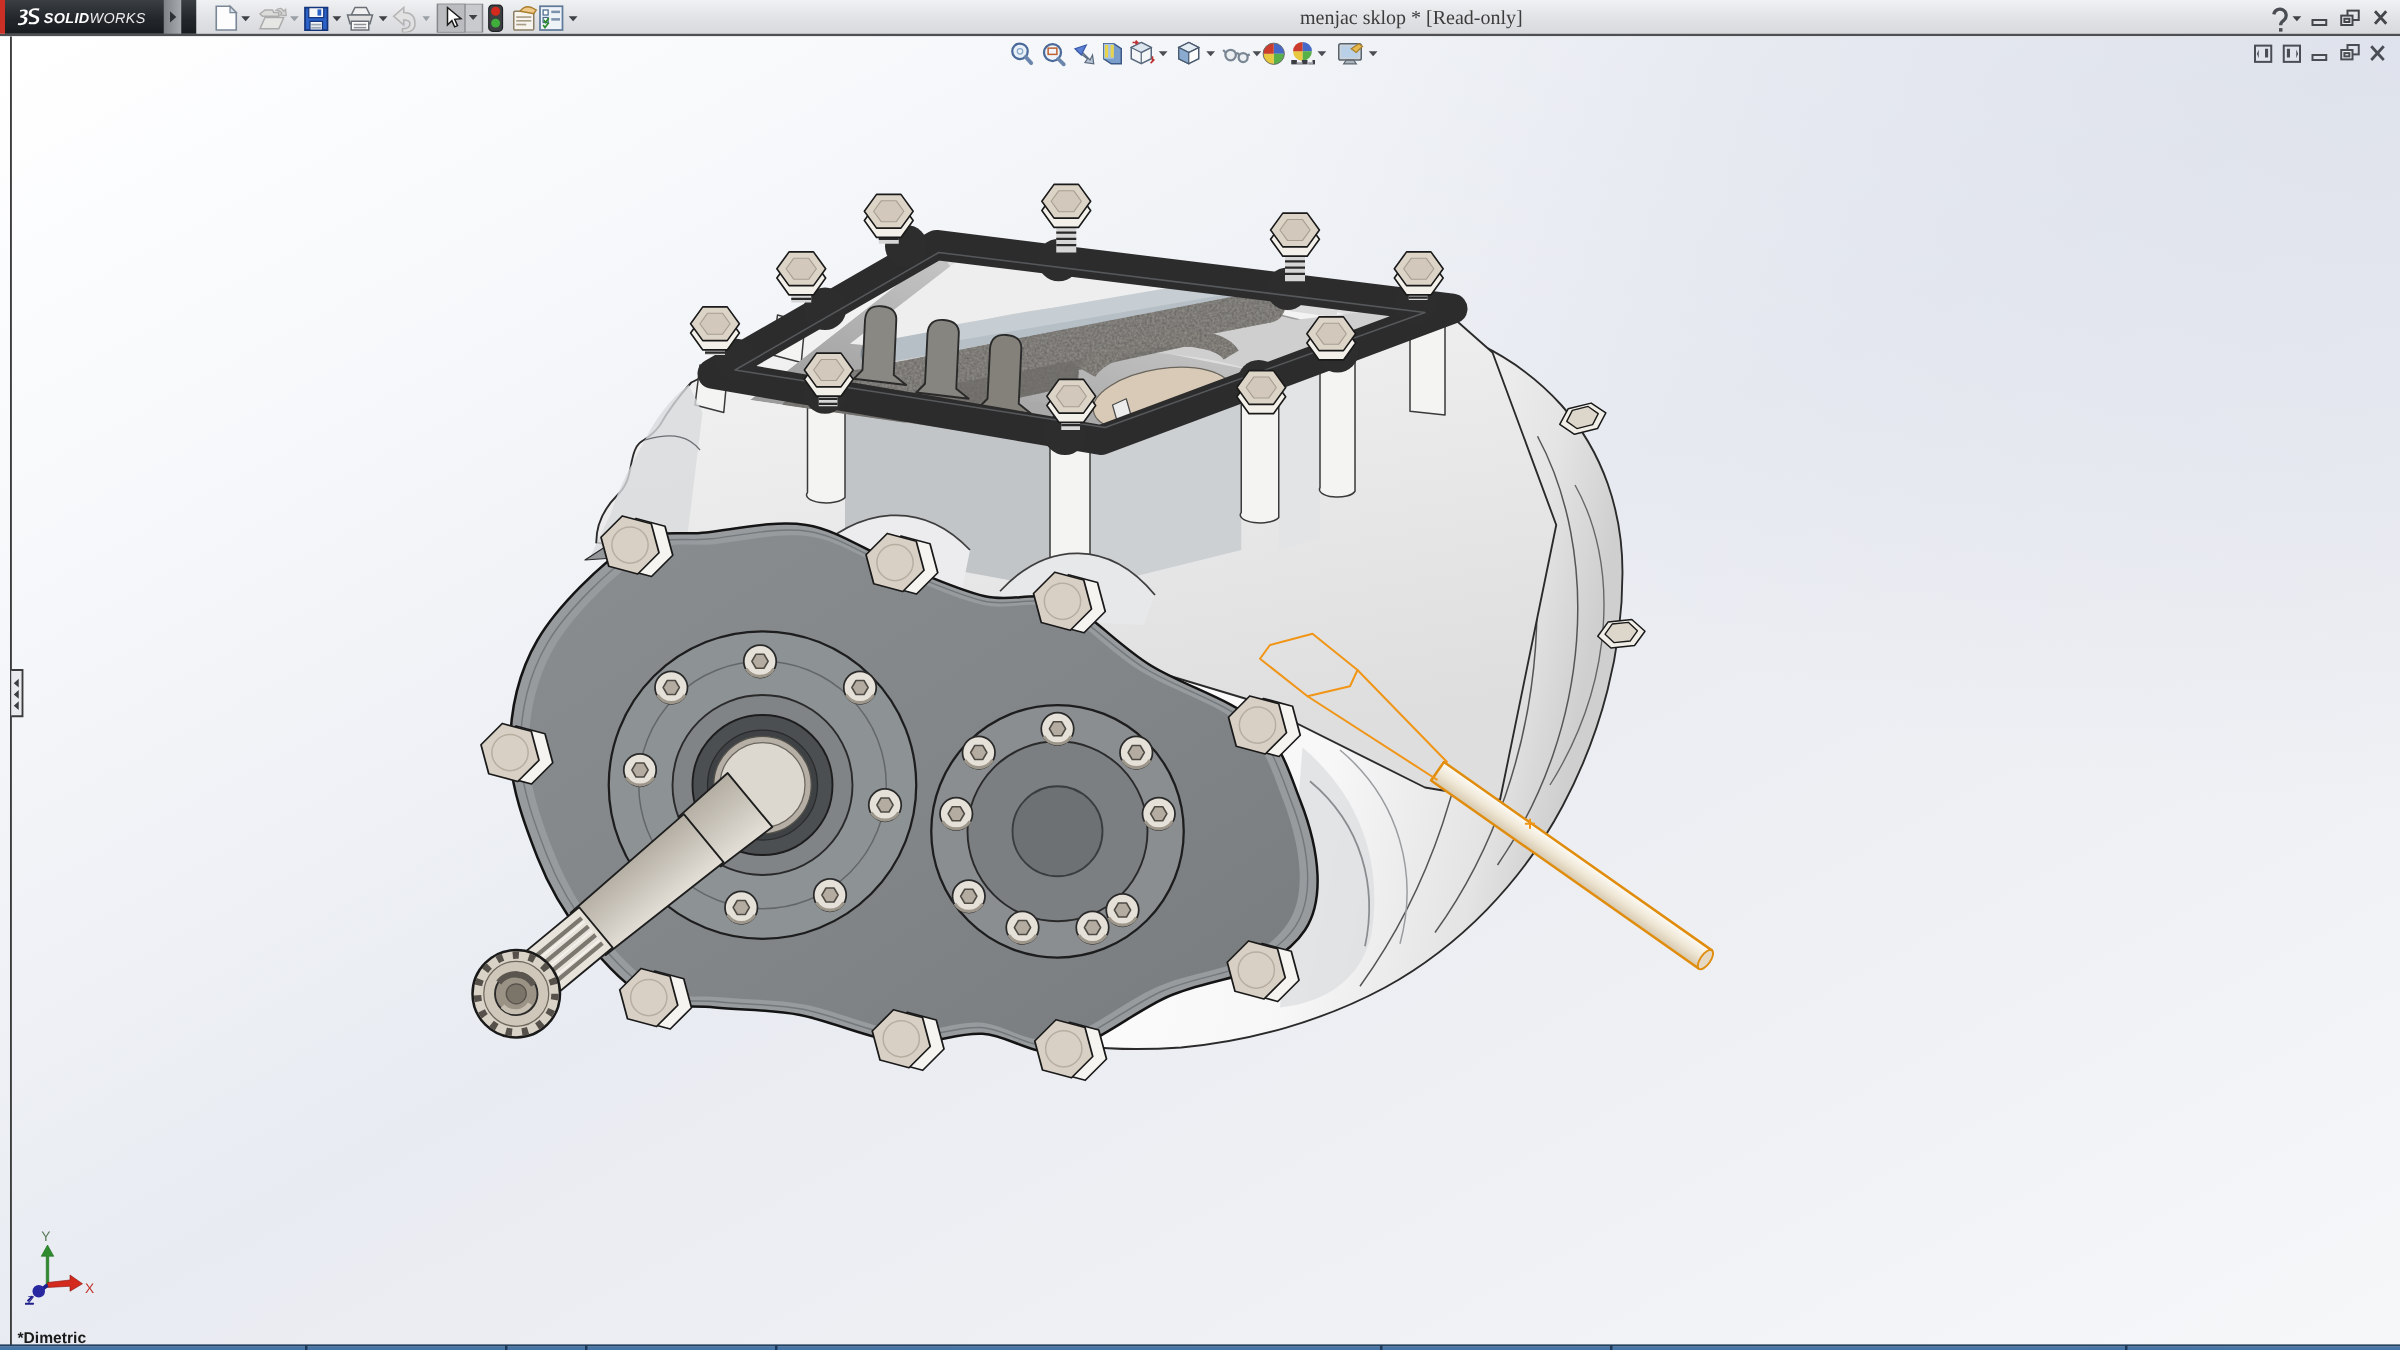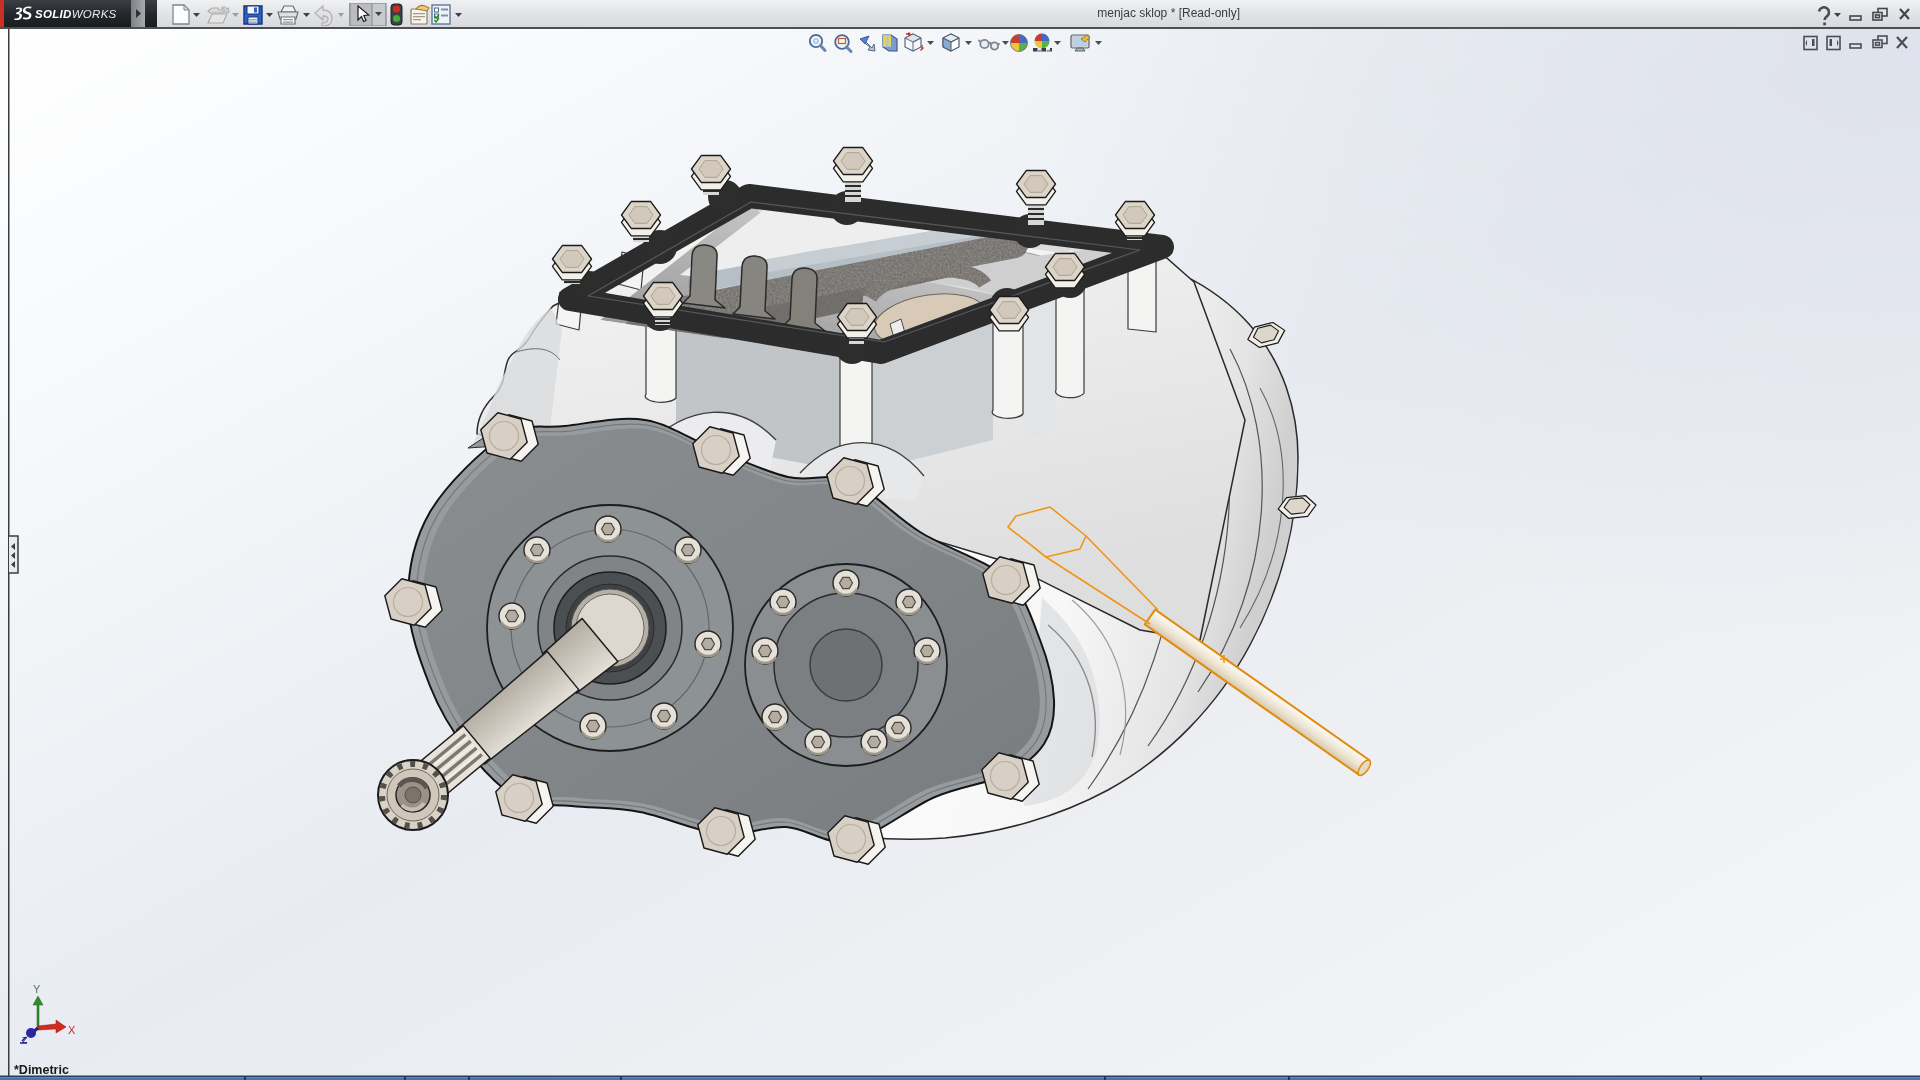--- a/index.html
+++ b/index.html
@@ -1,20 +1,20 @@
 <!DOCTYPE html>
 <html><head>
 <meta charset="utf-8">
 <style>
 html,body{margin:0;padding:0;width:1920px;height:1080px;overflow:hidden;background:#fff;font-family:"Liberation Sans",sans-serif;}
 #titlebar{position:absolute;left:0;top:0;width:1920px;height:27px;background:linear-gradient(#f0f1f3,#e0e1e4 60%,#d9dadd);border-bottom:2px solid #4d4f52;}
 #redstrip{position:absolute;left:0;top:0;width:4px;height:27px;background:#cc2f26;}
 #swlogo{position:absolute;left:4px;top:0;width:153px;height:27px;background:linear-gradient(#3a3f44,#23272b 55%,#191c1f);}
 #swexp{position:absolute;left:131px;top:0;width:14px;height:27px;background:linear-gradient(90deg,#7e8286,#a7abaf);}
-#title-text{position:absolute;left:1040px;top:6px;width:200px;text-align:right;font-size:12px;color:#3c3c3c;}
+#title-text{position:absolute;left:1040px;top:6px;width:200px;text-align:left;font-size:16px;color:#3c3c3c;font-family:Liberation Serif, serif;}
 .tb-ico{position:absolute;top:3px;}
 #vp{position:absolute;left:0;top:29px;}
 </style>
 </head>
 <body>
 <div id="titlebar">
   <div id="redstrip"></div>
   <div id="swlogo">
     <svg width="127" height="27">
       <g fill="#fff">

